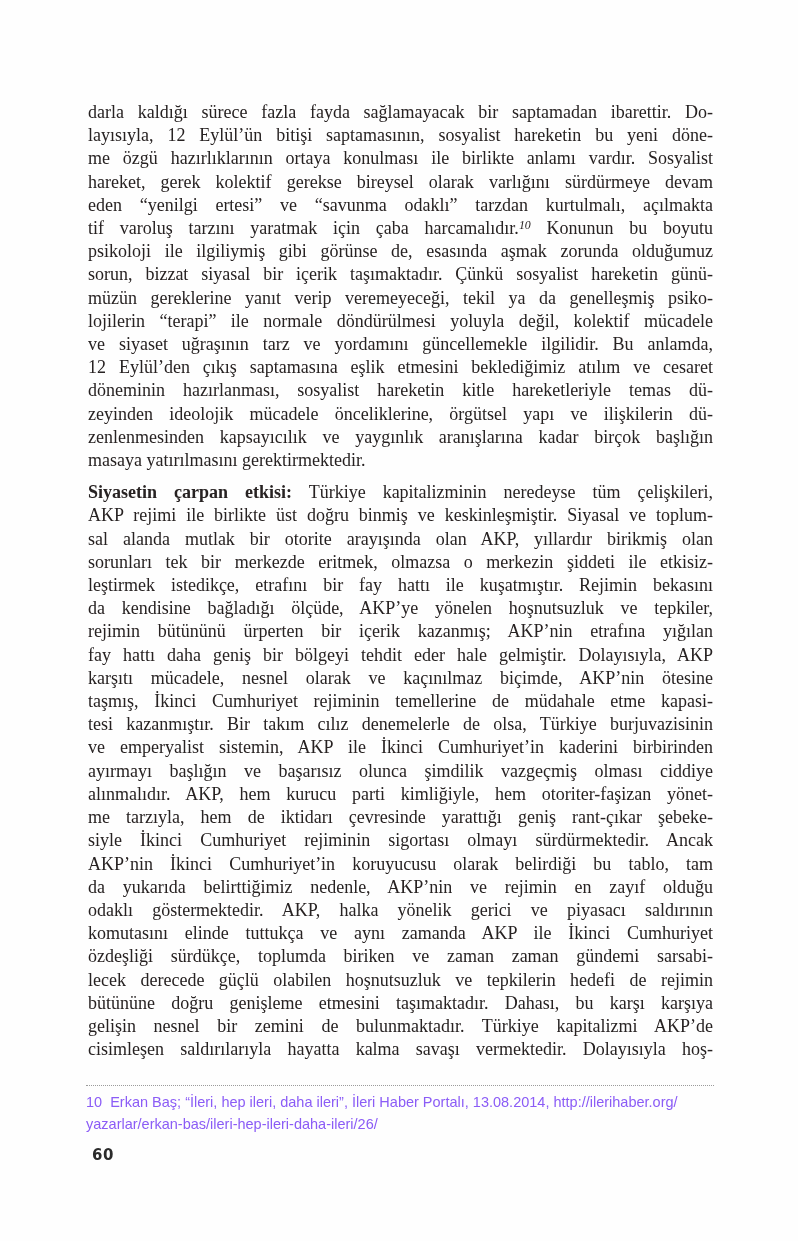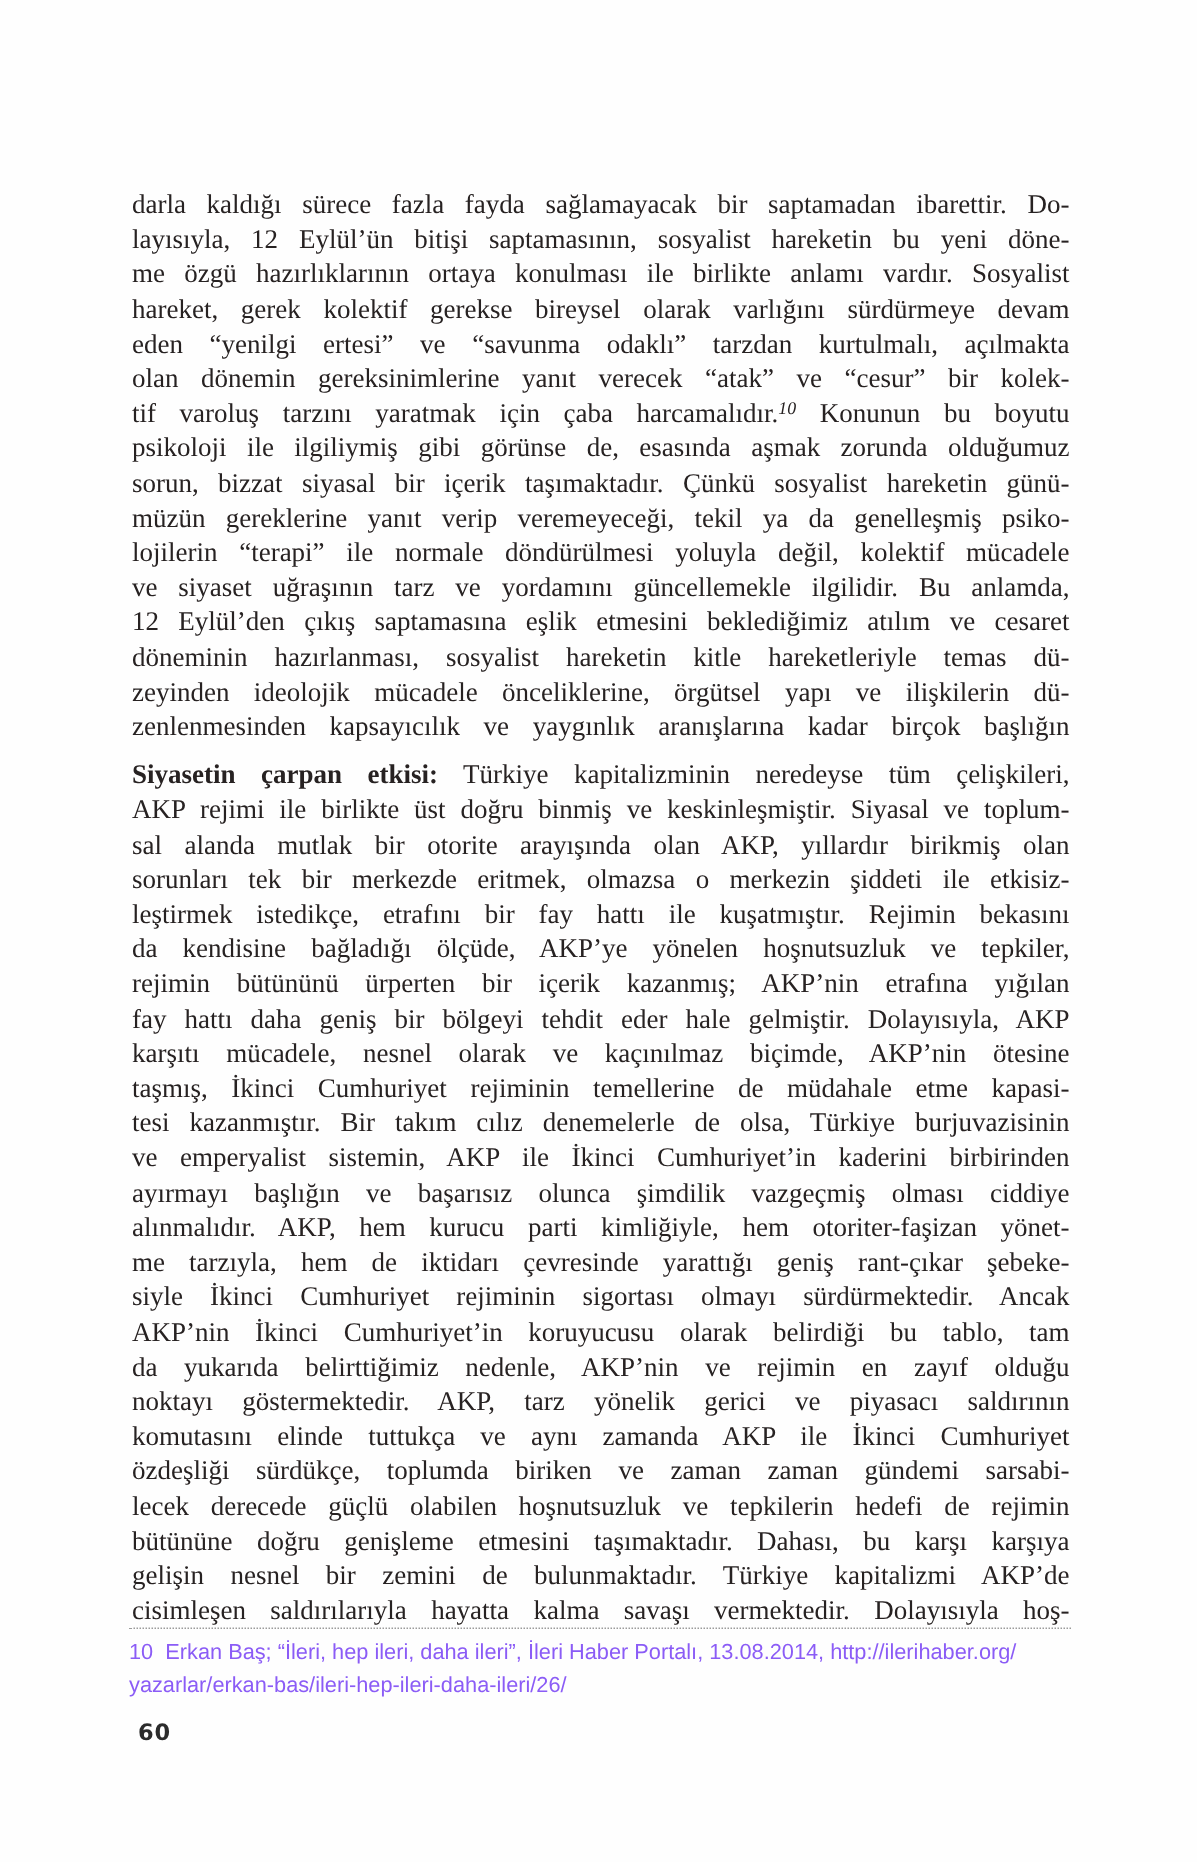--- a/index.html
+++ b/index.html
@@ -11,21 +11,20 @@
     background: #fefefe;
     font-family: "Liberation Serif", serif;
     color: #272222;
     overflow: hidden;
   }
   .text-column {
     position: absolute;
     left: 88px;
     top: 101px;
     width: 625px;
-    margin-top: 24px;
   }
   .paragraph { margin: 0; }
   .paragraph .line {
     font-size: 18px;
     line-height: 23.2px;
     text-align: justify;
     text-align-last: justify;
   }
   .paragraph .line.last { text-align-last: left; }
   .paragraph.p2 { margin-top: 9px; }
@@ -72,52 +71,52 @@
 
 <div class="page">
 
   <main class="text-column">
     <section class="paragraph p1">
         <div class="line">darla kaldığı sürece fazla fayda sağlamayacak bir saptamadan ibarettir. Do-</div>
         <div class="line">layısıyla, 12 Eylül’ün bitişi saptamasının, sosyalist hareketin bu yeni döne-</div>
         <div class="line">me özgü hazırlıklarının ortaya konulması ile birlikte anlamı vardır. Sosyalist</div>
         <div class="line">hareket, gerek kolektif gerekse bireysel olarak varlığını sürdürmeye devam</div>
         <div class="line">eden “yenilgi ertesi” ve “savunma odaklı” tarzdan kurtulmalı, açılmakta</div>
-        <div class="line">olan dönemin gereksinimlerine yanıt verecek “atak” ve “cesur” bir kolek-</div>
         <div class="line">tif varoluş tarzını yaratmak için çaba harcamalıdır.<sup>10</sup> Konunun bu boyutu</div>
         <div class="line">psikoloji ile ilgiliymiş gibi görünse de, esasında aşmak zorunda olduğumuz</div>
         <div class="line">sorun, bizzat siyasal bir içerik taşımaktadır. Çünkü sosyalist hareketin günü-</div>
         <div class="line">müzün gereklerine yanıt verip veremeyeceği, tekil ya da genelleşmiş psiko-</div>
         <div class="line">lojilerin “terapi” ile normale döndürülmesi yoluyla değil, kolektif mücadele</div>
         <div class="line">ve siyaset uğraşının tarz ve yordamını güncellemekle ilgilidir. Bu anlamda,</div>
         <div class="line">12 Eylül’den çıkış saptamasına eşlik etmesini beklediğimiz atılım ve cesaret</div>
         <div class="line">döneminin hazırlanması, sosyalist hareketin kitle hareketleriyle temas dü-</div>
         <div class="line">zeyinden ideolojik mücadele önceliklerine, örgütsel yapı ve ilişkilerin dü-</div>
         <div class="line">zenlenmesinden kapsayıcılık ve yaygınlık aranışlarına kadar birçok başlığın</div>
+        <div class="line last">masaya yatırılmasını gerektirmektedir.</div>
       </section>
     <section class="paragraph p2">
         <div class="line"><b>Siyasetin çarpan etkisi:</b> Türkiye kapitalizminin neredeyse tüm çelişkileri,</div>
         <div class="line">AKP rejimi ile birlikte üst doğru binmiş ve keskinleşmiştir. Siyasal ve toplum-</div>
         <div class="line">sal alanda mutlak bir otorite arayışında olan AKP, yıllardır birikmiş olan</div>
         <div class="line">sorunları tek bir merkezde eritmek, olmazsa o merkezin şiddeti ile etkisiz-</div>
         <div class="line">leştirmek istedikçe, etrafını bir fay hattı ile kuşatmıştır. Rejimin bekasını</div>
         <div class="line">da kendisine bağladığı ölçüde, AKP’ye yönelen hoşnutsuzluk ve tepkiler,</div>
         <div class="line">rejimin bütününü ürperten bir içerik kazanmış; AKP’nin etrafına yığılan</div>
         <div class="line">fay hattı daha geniş bir bölgeyi tehdit eder hale gelmiştir. Dolayısıyla, AKP</div>
         <div class="line">karşıtı mücadele, nesnel olarak ve kaçınılmaz biçimde, AKP’nin ötesine</div>
         <div class="line">taşmış, İkinci Cumhuriyet rejiminin temellerine de müdahale etme kapasi-</div>
         <div class="line">tesi kazanmıştır. Bir takım cılız denemelerle de olsa, Türkiye burjuvazisinin</div>
         <div class="line">ve emperyalist sistemin, AKP ile İkinci Cumhuriyet’in kaderini birbirinden</div>
         <div class="line">ayırmayı başlığın ve başarısız olunca şimdilik vazgeçmiş olması ciddiye</div>
         <div class="line">alınmalıdır. AKP, hem kurucu parti kimliğiyle, hem otoriter-faşizan yönet-</div>
         <div class="line">me tarzıyla, hem de iktidarı çevresinde yarattığı geniş rant-çıkar şebeke-</div>
         <div class="line">siyle İkinci Cumhuriyet rejiminin sigortası olmayı sürdürmektedir. Ancak</div>
         <div class="line">AKP’nin İkinci Cumhuriyet’in koruyucusu olarak belirdiği bu tablo, tam</div>
         <div class="line">da yukarıda belirttiğimiz nedenle, AKP’nin ve rejimin en zayıf olduğu</div>
-        <div class="line">noktayı göstermektedir. AKP, tarz yönelik gerici ve piyasacı saldırının</div>
+        <div class="line">odaklı göstermektedir. AKP, halka yönelik gerici ve piyasacı saldırının</div>
         <div class="line">komutasını elinde tuttukça ve aynı zamanda AKP ile İkinci Cumhuriyet</div>
         <div class="line">özdeşliği sürdükçe, toplumda biriken ve zaman zaman gündemi sarsabi-</div>
         <div class="line">lecek derecede güçlü olabilen hoşnutsuzluk ve tepkilerin hedefi de rejimin</div>
         <div class="line">bütününe doğru genişleme etmesini taşımaktadır. Dahası, bu karşı karşıya</div>
         <div class="line">gelişin nesnel bir zemini de bulunmaktadır. Türkiye kapitalizmi AKP’de</div>
         <div class="line">cisimleşen saldırılarıyla hayatta kalma savaşı vermektedir. Dolayısıyla hoş-</div>
       </section>
   </main>
 
   <div class="footnote-block">

